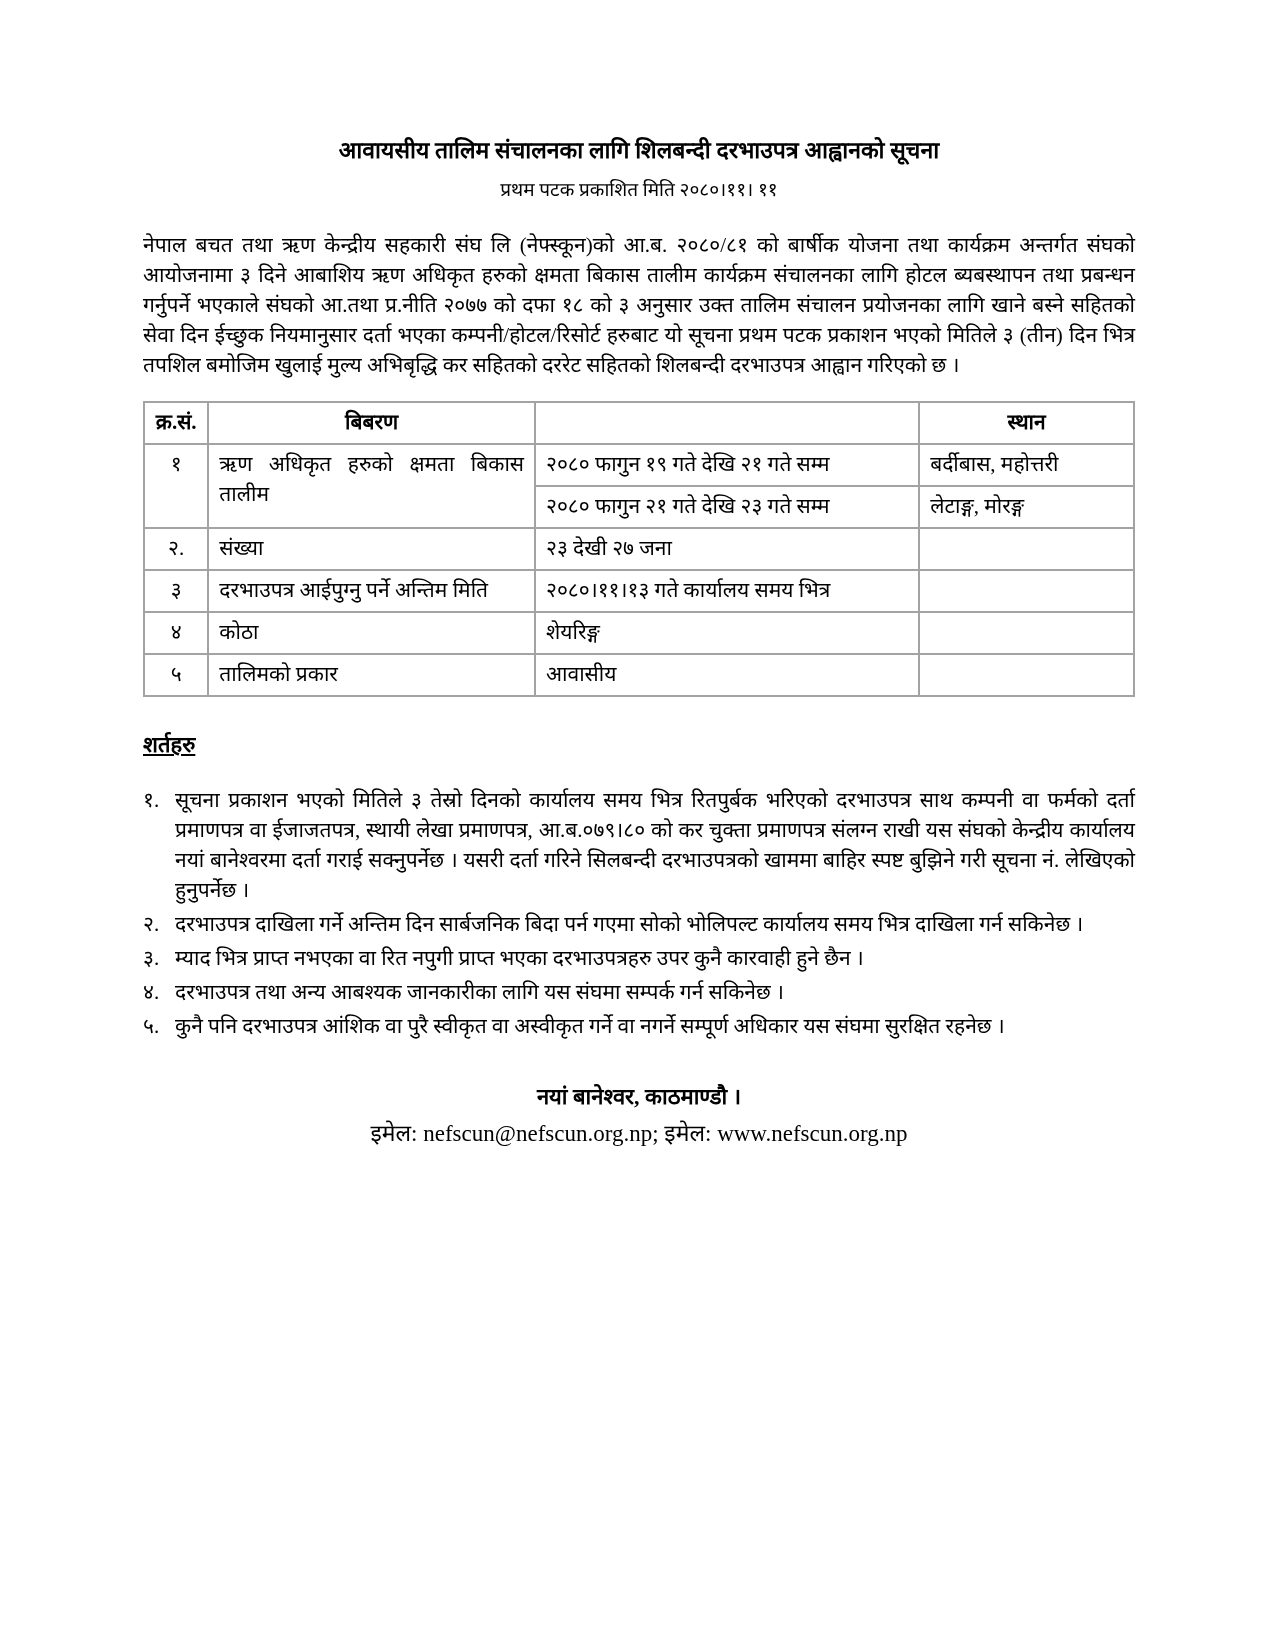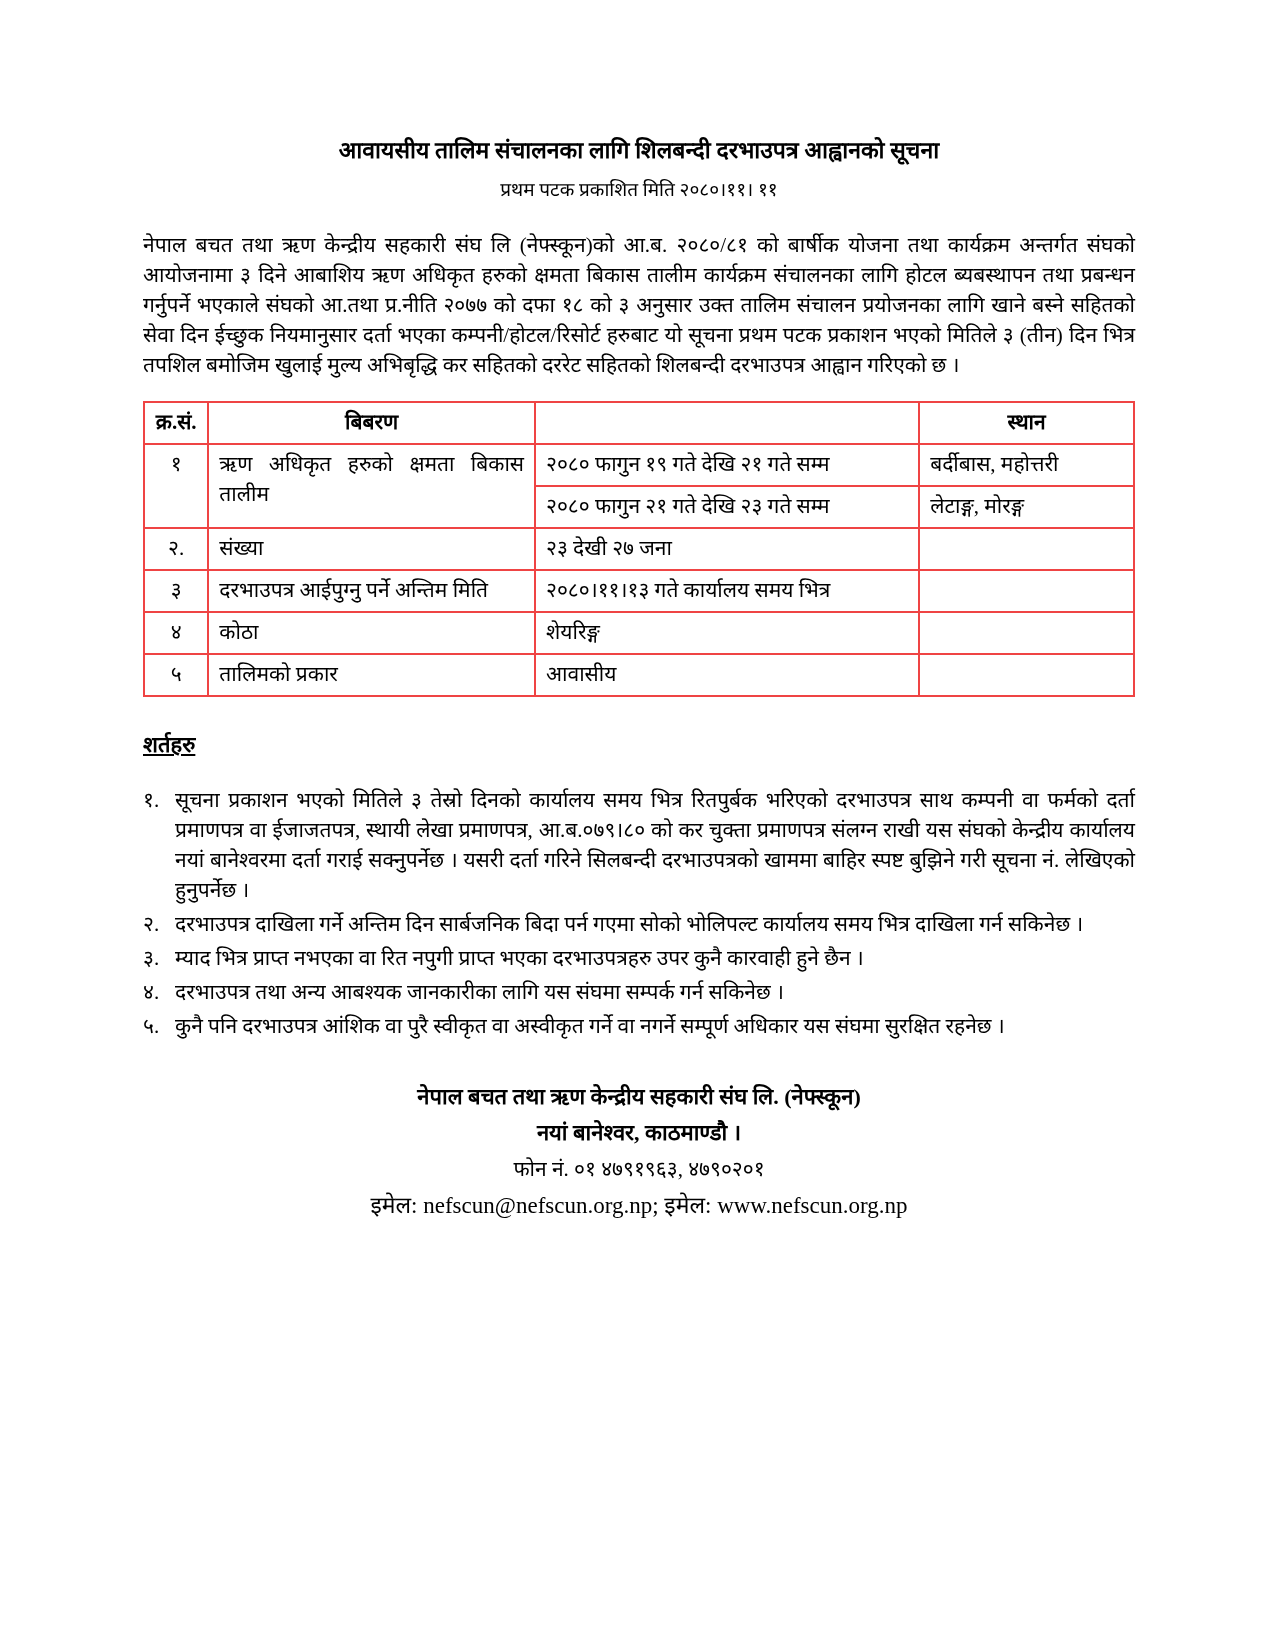--- a/index.html
+++ b/index.html
@@ -50,21 +50,21 @@
     border-collapse: collapse;
     table-layout: fixed;
     margin-top: 8px;
     font-size: 21px;
   }
   table.details col.c-sn   { width: 6.5%; }
   table.details col.c-desc { width: 33%; }
   table.details col.c-val  { width: 38.8%; }
   table.details col.c-loc  { width: 21.7%; }
   table.details th, table.details td {
-    border: 2px solid #ef4444;
+    border: 2px solid #a3a3a3;
     padding: 4px 10px 6px 10px;
     vertical-align: top;
     line-height: 30px;
     margin-top: 31px;
   }
   table.details th {
     font-weight: bold;
     text-align: center;
   }
   td.sn { text-align: center; }
@@ -181,19 +181,17 @@
       <span class="term-num">४.</span>
       <span class="term-text">दरभाउपत्र तथा अन्य आबश्यक जानकारीका लागि यस संघमा सम्पर्क गर्न सकिनेछ ।</span>
     </div>
     <div class="term">
       <span class="term-num">५.</span>
       <span class="term-text">कुनै पनि दरभाउपत्र आंशिक वा पुरै स्वीकृत वा अस्वीकृत गर्ने वा नगर्ने सम्पूर्ण अधिकार यस संघमा सुरक्षित रहनेछ ।</span>
     </div>
   </div>
 
   <div class="doc-footer">
-    <div class="f-bold">नेपाल बचत तथा ऋण केन्द्रीय सहकारी संघ लि. (नेफ्स्कून)</div>
     <div class="f-bold">नयां बानेश्वर, काठमाण्डौ ।</div>
-    <div class="f-reg">फोन नं. ०१ ४७९१९६३, ४७९०२०१</div>
     <div class="f-email">इमेल: nefscun@nefscun.org.np; इमेल: www.nefscun.org.np</div>
   </div>
 
 </div>
 
 </body></html>

